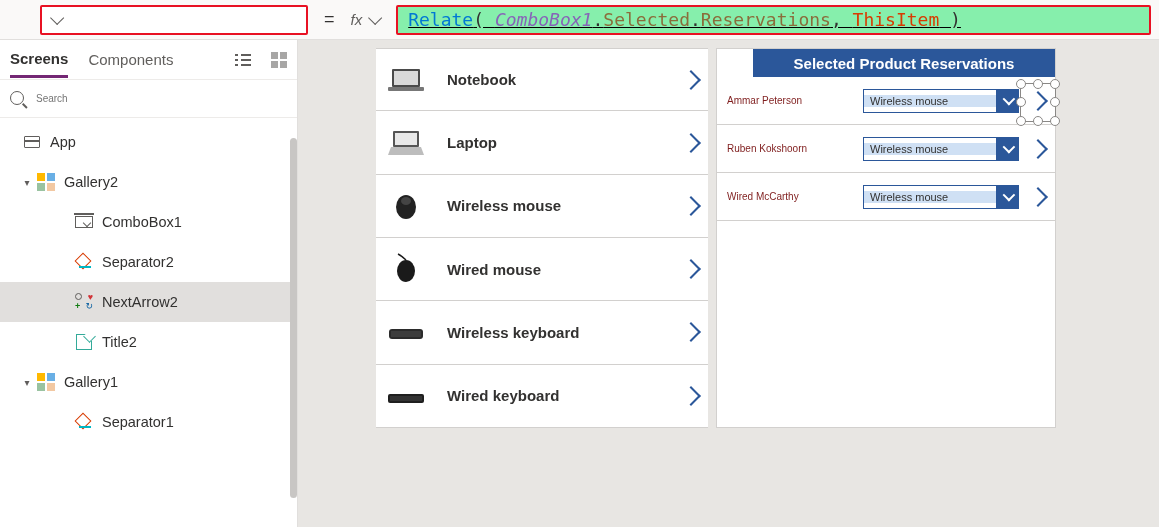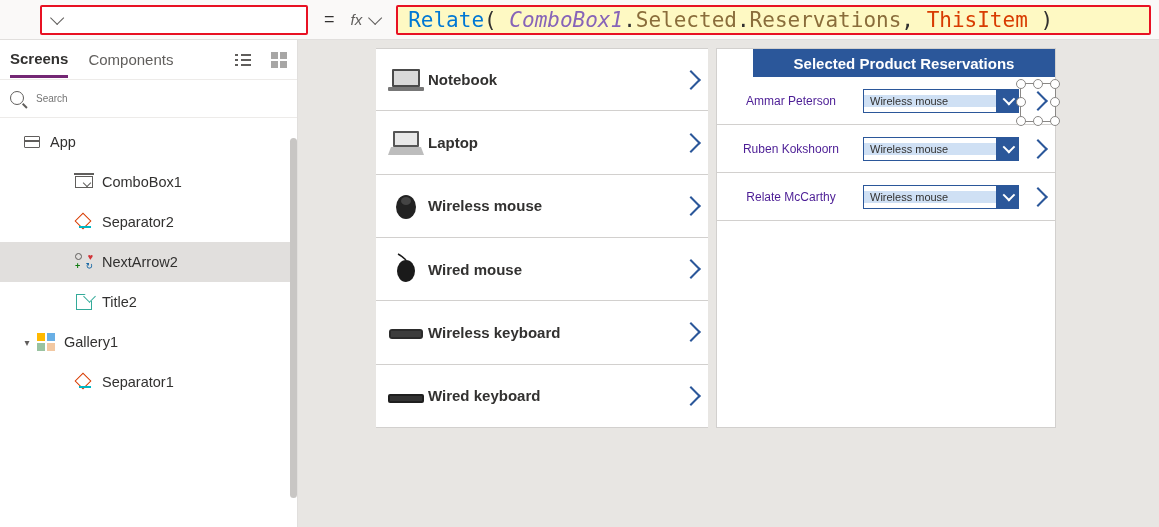--- a/index.html
+++ b/index.html
@@ -31,27 +31,28 @@
   .fx-box {
     display:flex; align-items:center; gap:6px;
     font-style: italic; color:#605e5c; font-size:15px;
     padding-right: 6px;
   }
   .formula-wrap {
     flex: 1;
     height: 30px;
     border: 2px solid #e81123;
     border-radius: 2px;
-    background: #fef9c3;
+    background: #86efac;
     display: flex;
     align-items: center;
     padding: 0 10px;
     font-family: Consolas, monospace;
-    font-size: 21px;
+    font-size: 18px;
     white-space: pre;
+    text-decoration: underline;
   }
   .tok-fn   { color: #0078d4; }
   .tok-id   { color: #8764b8; font-style: italic; }
   .tok-prop { color: #8a6d3b; }
   .tok-kw   { color: #d83b01; }
   .tok-pn   { color: #323130; }
 
   
   .main { display: flex; height: calc(527px - 40px); }
 
@@ -154,41 +155,41 @@
     background:transparent;
     display:flex;
     gap:8px;
   }
   .gal-left{
     width:332px; background:#fff;
     display:flex; flex-direction:column;
   }
   .gal-left .row{
     height:64px; border-bottom:1px solid #d2d0ce;
-    display:flex; align-items:center; padding:0 10px; gap:2px;
+    display:flex; align-items:center; padding:0 10px; gap:21px;
   }
   .gal-left .row:first-child{border-top:1px solid #d2d0ce;}
   .gal-left .thumb{width:40px;height:34px;display:flex;align-items:center;justify-content:center;}
   .gal-left .name{flex:1;font-size:15px;font-weight:600;color:#323130;}
   .gal-left .chev{width:14px;height:14px;border-right:2px solid #2b579a;border-top:2px solid #2b579a;transform:rotate(45deg);}
   .thumb svg{width:40px;height:32px;}
 
   .gal-right{
     width:340px; background:#fff; display:flex; flex-direction:column;
     border:1px solid #d2d0ce;
   }
   .gal-right .hdr{
     height:28px;background:#2b579a;color:#fff;display:flex;align-items:center;justify-content:center;
     font-size:15px;font-weight:600;margin-left:36px;
   }
   .res-row{
     height:48px;border-bottom:1px solid #d2d0ce;
     display:flex;align-items:center;padding:0 10px;gap:8px;
   }
-  .res-row .person{flex:0 0 128px;font-size:12px;color:#4c1d95;text-align:center;}
+  .res-row .person{flex:0 0 128px;font-size:10px;color:#7f1d1d;}
   .res-row .combo{
     flex:1;height:24px;border:1px solid #2b579a;display:flex;align-items:center;
     font-size:11px;color:#323130;background:#fff;
   }
   .res-row .combo span{flex:1;padding:0 6px;background:#cfe0f4;}
   .res-row .combo .dd{width:22px;height:100%;background:#2b579a;display:flex;align-items:center;justify-content:center;}
   .res-row .combo .dd::before{content:"";width:7px;height:7px;border-right:2px solid #fff;border-bottom:2px solid #fff;transform:rotate(45deg) translateY(-2px);}
   .res-row .go{width:14px;height:14px;border-right:2px solid #2b579a;border-top:2px solid #2b579a;transform:rotate(45deg);margin-left:4px;}
 
   
@@ -235,20 +236,32 @@
       <div class="node pad0">
         <span class="tw"></span>
         <span class="ic">
             <span class="ic-app"></span>
           </span>
         <span>App</span>
       </div>
 
 
 
+      <div class="node pad1">
+        <span class="tw exp"></span>
+        <span class="ic">
+            <span class="ic-gallery">
+              <span></span>
+              <span></span>
+              <span></span>
+              <span></span>
+            </span>
+          </span>
+        <span>Gallery2</span>
+      </div>
 
       <div class="node pad3">
         <span class="ic">
             <span class="ic-combo"></span>
           </span>
         <span>ComboBox1</span>
       </div>
 
       <div class="node pad3">
         <span class="ic">
@@ -379,21 +392,21 @@
         <div class="res-row">
           <div class="person">Ruben Kokshoorn</div>
           <div class="combo">
             <span>Wireless mouse</span>
             <div class="dd"></div>
           </div>
           <div class="go"></div>
         </div>
 
         <div class="res-row">
-          <div class="person">Relate McCarthy</div>
+          <div class="person">Wired McCarthy</div>
           <div class="combo">
             <span>Wireless mouse</span>
             <div class="dd"></div>
           </div>
           <div class="go"></div>
         </div>
       </div>
     </div>
 
     <div class="sel-box" id="selbox" style="left: 722.1px; top: 42.6005px; width: 35.7991px; height: 39.799px;">

